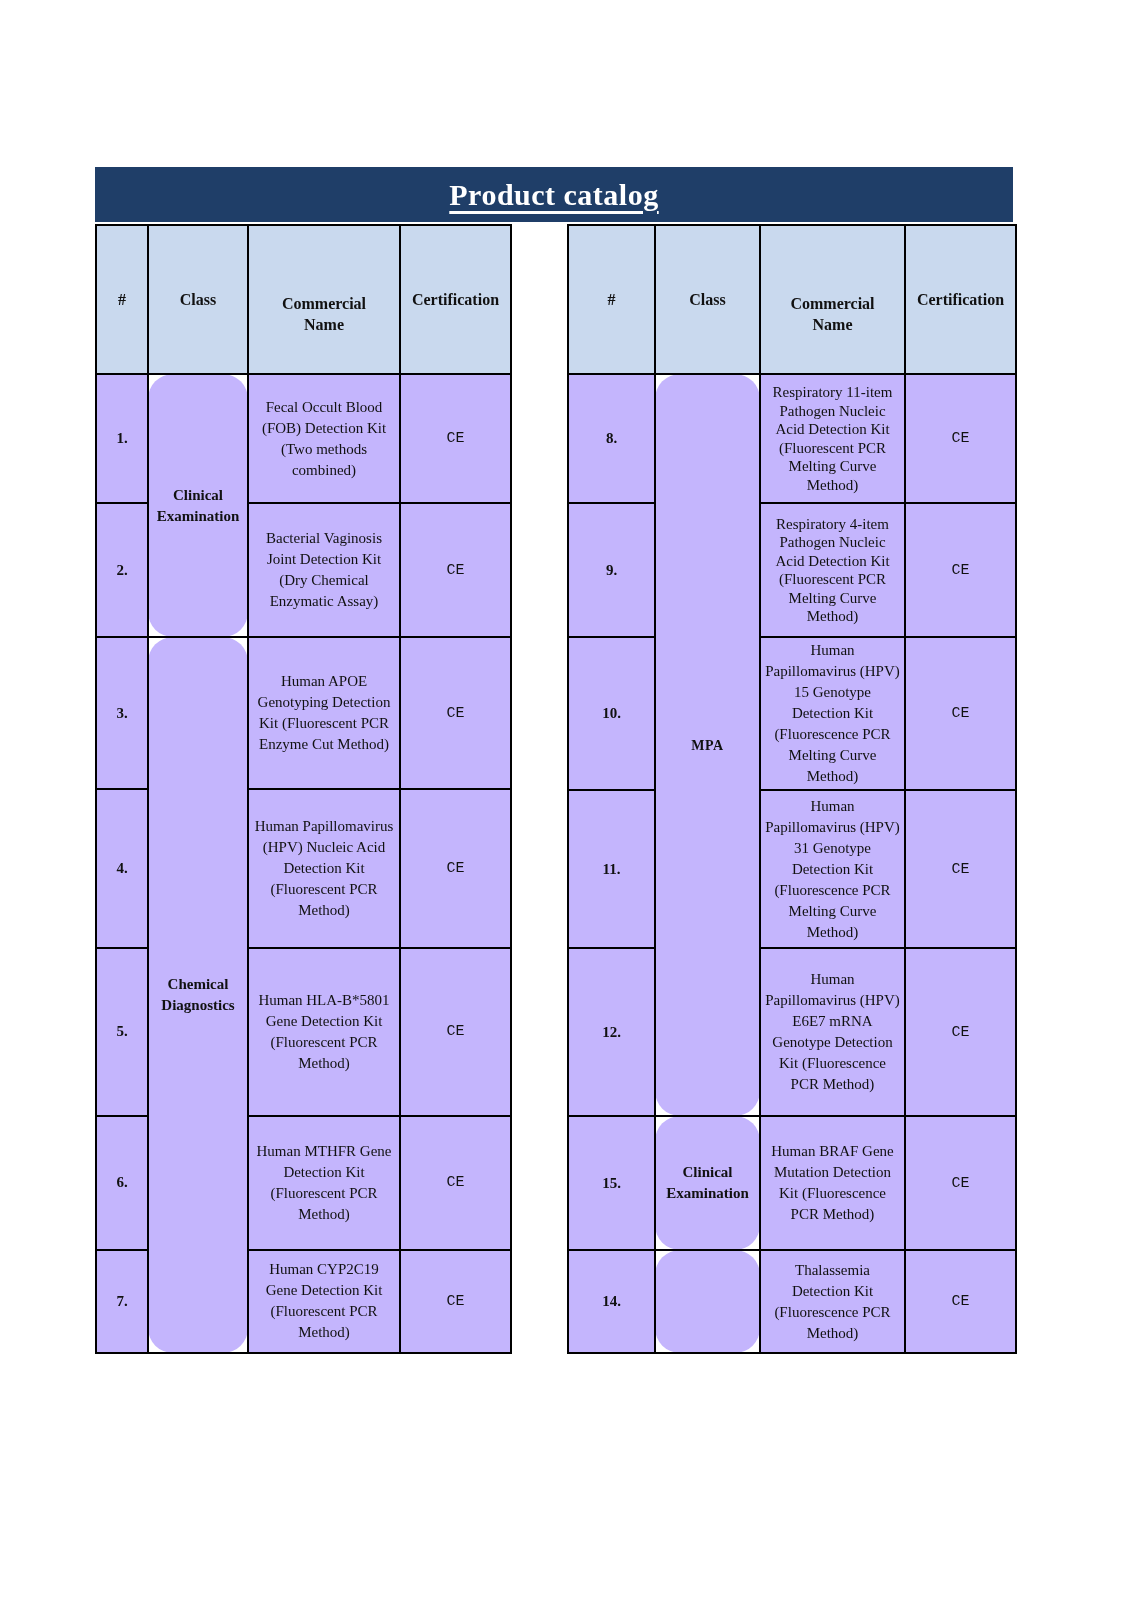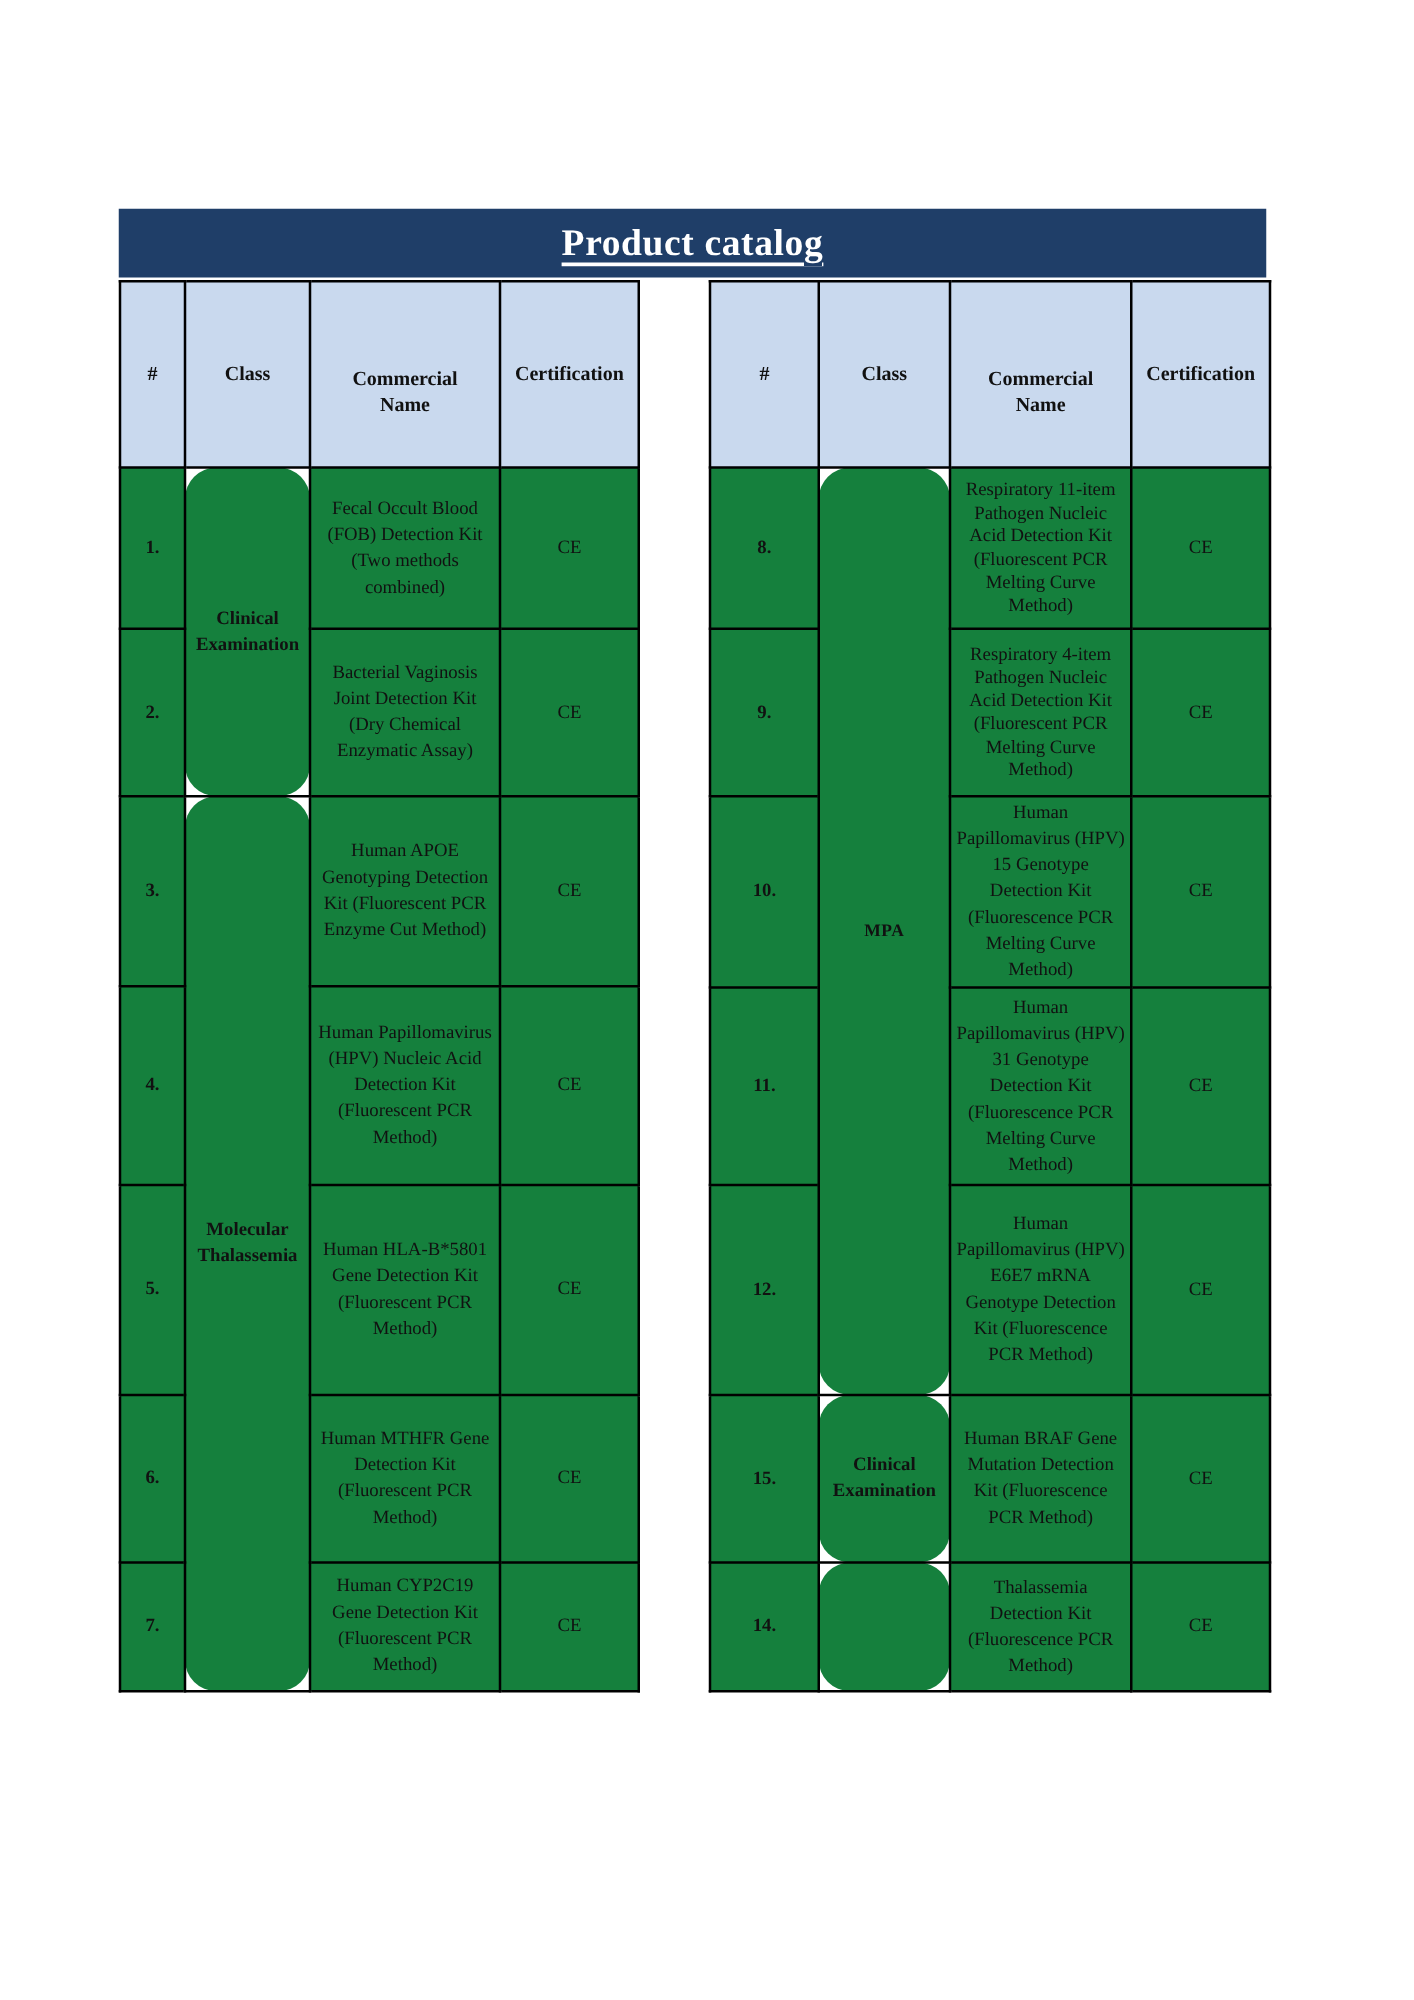--- a/index.html
+++ b/index.html
@@ -34,34 +34,34 @@
     table-layout: fixed;
     border: 2px solid #000000;
   }
   table.cat td {
     border: 2px solid #000000;
     text-align: center;
     vertical-align: middle;
     padding: 2px 3px;
     font-size: 15px;
     line-height: 21px;
-    background: #15803d;
+    background: #c4b5fd;
   }
   table.cat td.hdr {
     background: #c9d9ee;
     font-weight: bold;
     font-size: 16px;
     height: 149px;
   }
   .hdr-name-inner { display: inline-block; max-width: 92px; margin-top: 28px; }
 
   td.num { font-weight: bold; font-size: 16px; }
   td.cls { font-weight: bold; font-size: 15px; line-height: 20px; border-radius: 25px; }
   td.cls.big { font-size: 14px; letter-spacing: 0.5px; }
-  td.cert { font-size: 17px; }
+  td.cert { font-size: 17px; font-family: Liberation Mono, monospace; }
   td.name.tight { line-height: 18.5px; }
 
   tr.h1 { height: 129px; }
   tr.h2 { height: 134px; }
   tr.h3 { height: 152px; }
   tr.h4 { height: 158px; }
   tr.h5 { height: 168px; }
   tr.h6 { height: 134px; }
   tr.h7 { height: 103px; }
 </style>
@@ -96,21 +96,21 @@
           <td class="name">Fecal Occult Blood (FOB) Detection Kit (Two methods combined)</td>
           <td class="cert">CE</td>
         </tr>
         <tr class="h2">
           <td class="num">2.</td>
           <td class="name">Bacterial Vaginosis Joint Detection Kit (Dry Chemical Enzymatic Assay)</td>
           <td class="cert">CE</td>
         </tr>
         <tr class="h3">
           <td class="num">3.</td>
-          <td class="cls" rowspan="5">Molecular Thalassemia</td>
+          <td class="cls" rowspan="5">Chemical Diagnostics</td>
           <td class="name">Human APOE Genotyping Detection Kit (Fluorescent PCR Enzyme Cut Method)</td>
           <td class="cert">CE</td>
         </tr>
         <tr class="h4">
           <td class="num">4.</td>
           <td class="name">Human Papillomavirus (HPV) Nucleic Acid Detection Kit (Fluorescent PCR Method)</td>
           <td class="cert">CE</td>
         </tr>
         <tr class="h5">
           <td class="num">5.</td>

